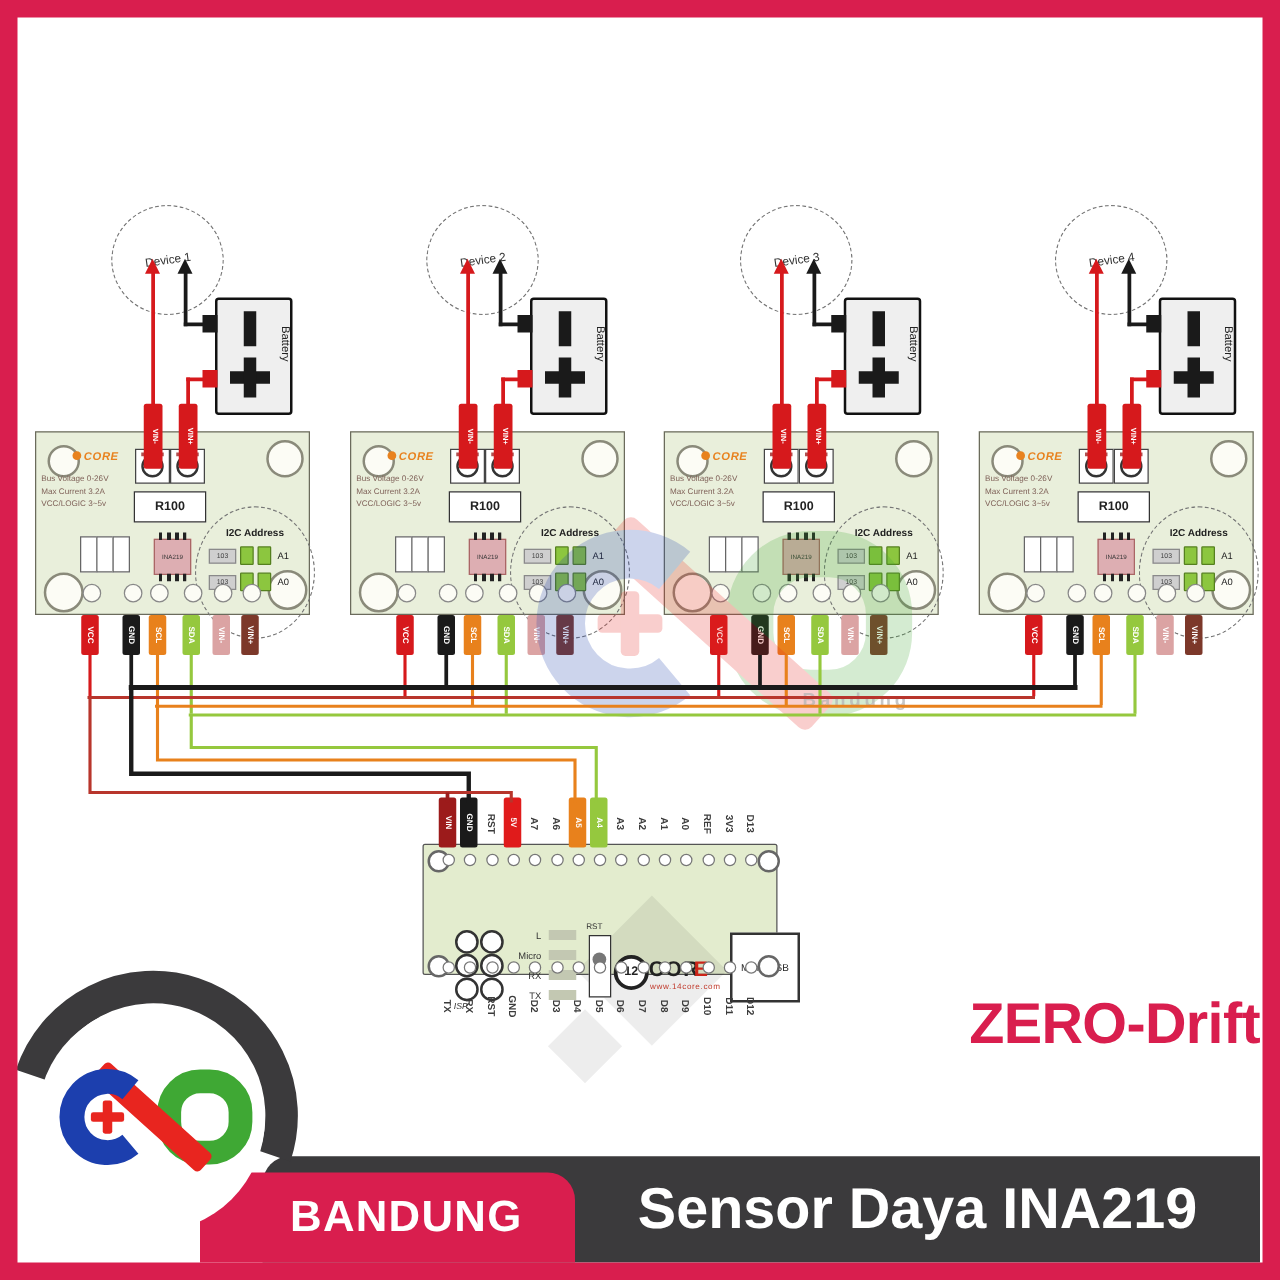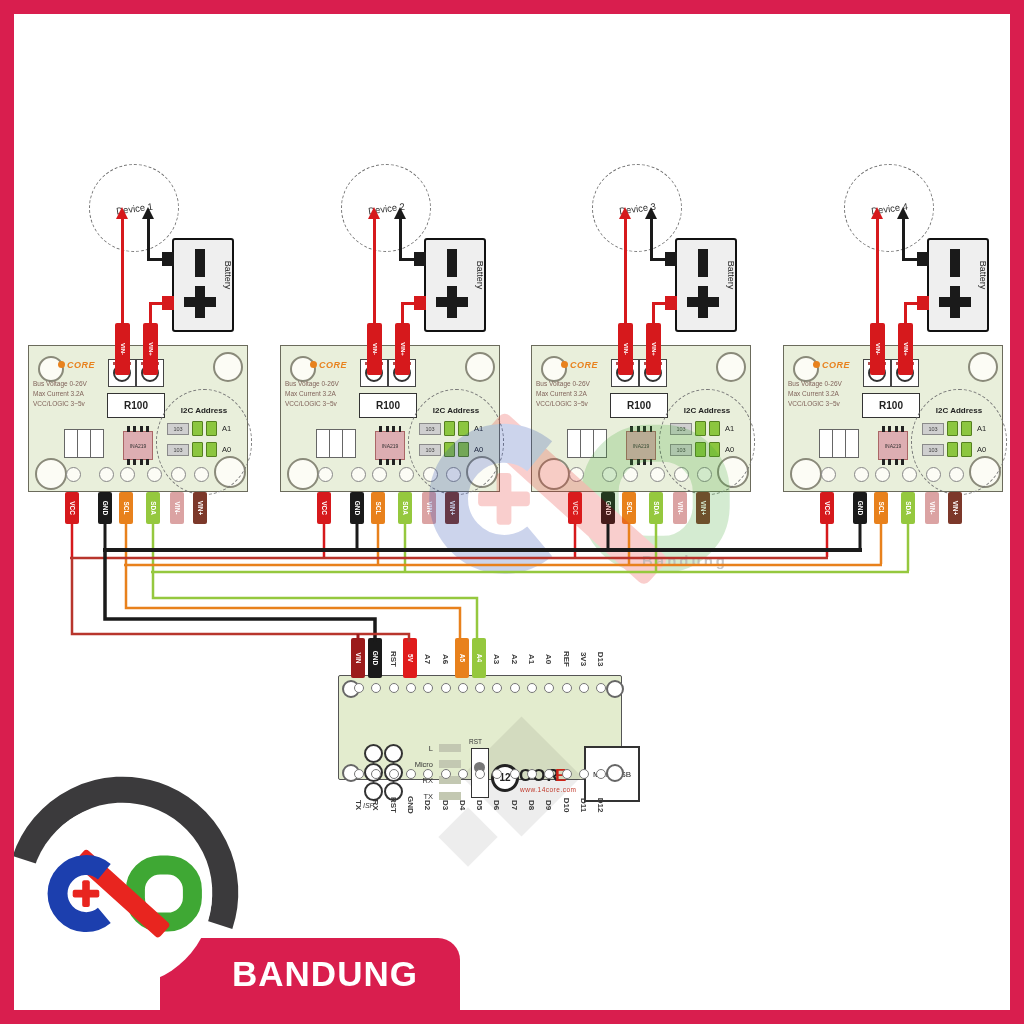--- a/index.html
+++ b/index.html
@@ -55,21 +55,21 @@
   .r100{position:absolute;left:78px;top:47px;width:56px;height:23px;background:#fff;border:1.5px solid #333;
         text-align:center;line-height:23px;font-size:10px;font-weight:bold;color:#222;}
   .cap{position:absolute;top:83px;width:12px;height:27px;background:#fff;border:1.5px solid #666;}
   .c1{left:35px;} .c2{left:48px;} .c3{left:61px;}
   .chip{position:absolute;left:94px;top:85px;width:28px;height:27px;background:#ddaeb2;border:1px solid #a66;
         display:flex;align-items:center;justify-content:center;}
   .chip::before,.chip::after{content:"";position:absolute;left:3px;right:3px;height:6px;
         background:repeating-linear-gradient(90deg,#222 0 3px,transparent 3px 6.5px);}
   .chip::before{top:-6px;} .chip::after{bottom:-6px;}
   .chip-label{font-size:5px;color:#333;}
-  .i2c{position:absolute;left:127px;top:43px;width:94px;height:104px;border:1.5px dashed #777;border-radius:50%;}
+  .i2c{position:absolute;left:127px;top:59px;width:94px;height:104px;border:1.5px dashed #777;border-radius:50%;}
   .i2c-title{margin-top:16px;text-align:center;font-size:8px;font-weight:bold;color:#222;}
   .i2c-row{margin:6px 0 0 10px;display:flex;align-items:center;gap:3px;}
   .res{width:20px;height:10px;background:#cfcfcf;border:1px solid #8a8a8a;font-size:5.5px;color:#444;
        text-align:center;line-height:10px;}
   .pad{width:9px;height:13px;background:#8cc63f;border:1px solid #55801f;border-radius:1px;}
   .padlbl{font-size:7.5px;color:#222;margin-left:2px;}
   .bh{position:absolute;top:121px;width:13px;height:13px;border:1.5px solid #888;border-radius:50%;background:#fcfcf5;}
   .bstub{position:absolute;top:342px;width:14px;height:32px;border-radius:2px;}
   .stublbl{font-size:6.5px;font-weight:bold;color:#fff;}
 
@@ -701,20 +701,24 @@
       </div>
       <div class="npin" style="left: 243.9px; top: 158px;">
         <span class="rot90 npinlbl">D11</span>
       </div>
       <div class="npin" style="left: 261.2px; top: 158px;">
         <span class="rot90 npinlbl">D12</span>
       </div>
     </div>
 
   <div class="headline">
+    <div>ZERO-Drift</div>
+  </div>
+  <div class="banner-dark">
+    <span>Sensor Daya INA219</span>
   </div>
   <div class="banner-pink">
     <span>BANDUNG</span>
   </div>
   <svg id="brandsvg" width="1024" height="1024">
     <path d="M25,860 A102,102 0 1 1 220,925" fill="none" stroke="#3b3a3c" stroke-width="26"></path>
     <circle cx="121" cy="895" r="91" fill="#ffffff"></circle>
     <use href="#cnd-logo" transform="translate(48,848) scale(0.95)"></use>
   </svg>
 

